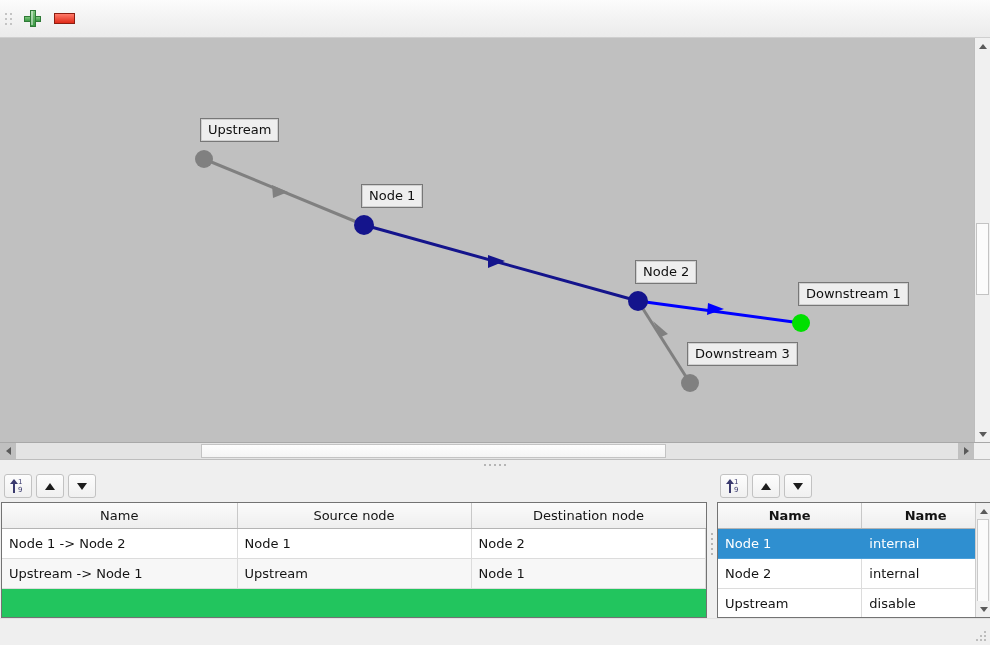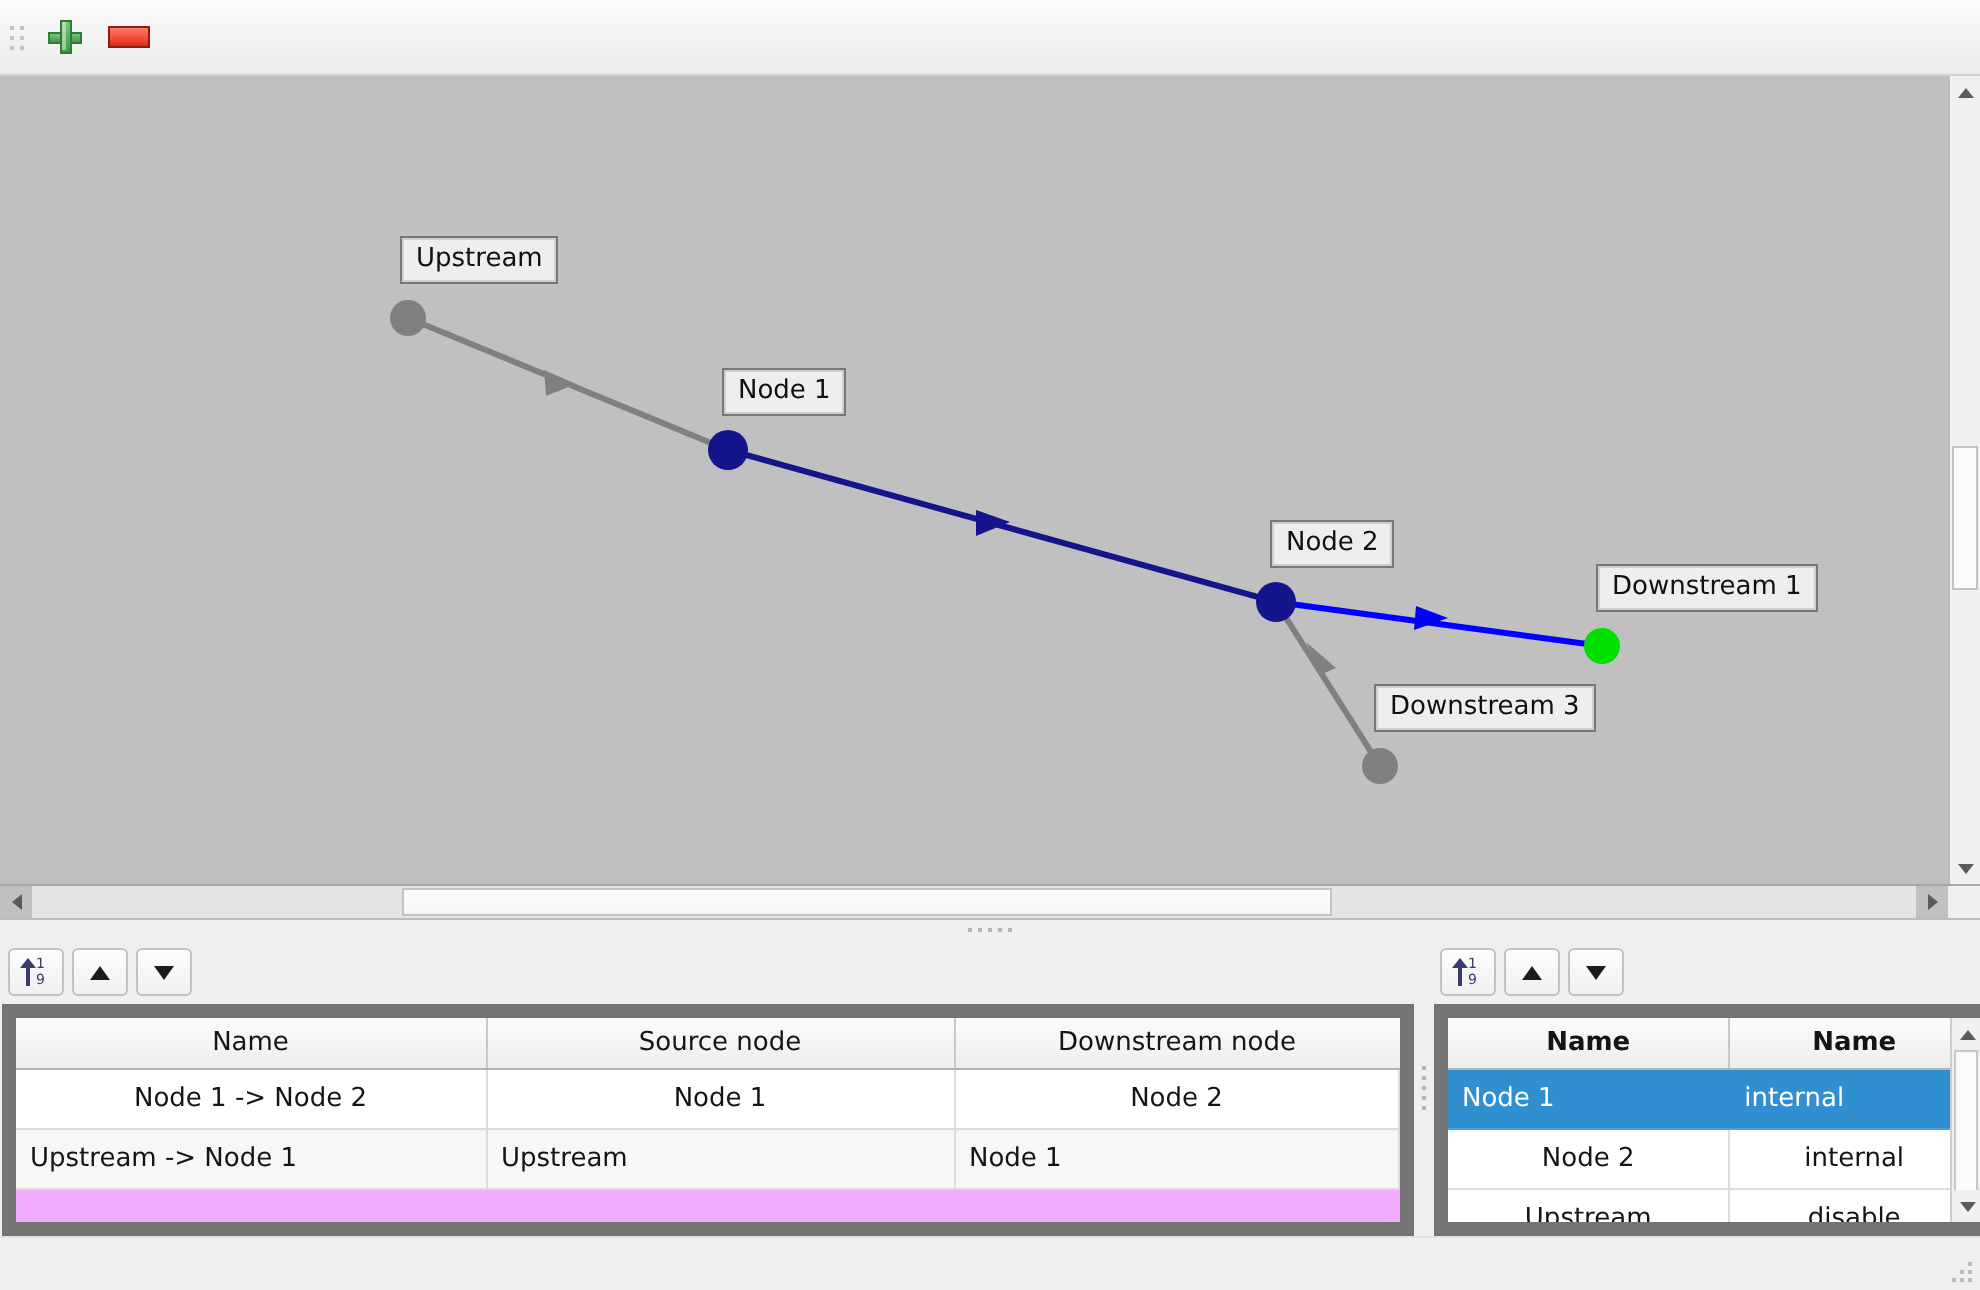--- a/index.html
+++ b/index.html
@@ -207,22 +207,22 @@
   .sort-icon .n1, .sort-icon .n9 {
     position: absolute; left: 8px; font-size: 7px; color: #3a3a6e;
     font-family: "DejaVu Sans", "Liberation Sans", sans-serif; line-height: 7px;
   }
   .sort-icon .n1 { top: 0px; }
   .sort-icon .n9 { top: 8px; }
 
   .table-box {
     flex: 1;
     margin: 0 0 0 1px;
-    background: #f0abfc;
-    border: 7px solid #737373;
+    background: #22c55e;
+    border: 1px solid #737373;
     position: relative;
     overflow: hidden;
     min-height: 0;
   }
   .pane.left .table-box { margin-right: 0; }
   table.grid {
     width: 100%;
     border-collapse: collapse;
     font-size: 13px;
     color: #141414;
@@ -241,21 +241,21 @@
   table.grid td {
     height: 29px;
     padding: 0 7px;
     border-right: 1px solid #dcdcdc;
     border-bottom: 1px solid #dcdcdc;
     text-align: left;
     overflow: hidden;
     white-space: nowrap;
     text-overflow: ellipsis;
   }
-  tr.odd td { background: #ffffff; text-align: center; }
+  tr.odd td { background: #ffffff; }
   tr.even td { background: #f7f7f7; margin-top: 21px; }
   tr.selected td { background: #2f8fd0; color: #ffffff; border-right-color: #2f8fd0; border-bottom-color: #4aa0da; }
 
   .pane.right .table-box { border-right: none; }
   .right-scroll {
     position: absolute; top: 0; right: 0; width: 15px; bottom: 0;
     background: #f0f0f0; border-left: 1px solid #cdcdcd;
     box-sizing: border-box;
   }
   .right-scroll .thumb {
@@ -401,21 +401,21 @@
         <table class="grid">
           <colgroup>
               <col style="width:235px">
               <col style="width:234px">
               <col>
             </colgroup>
           <thead>
             <tr>
               <th>Name</th>
               <th>Source node</th>
-              <th style="border-right:none">Downstream node</th>
+              <th style="border-right:none">Destination node</th>
             </tr>
           </thead>
           <tbody>
             <tr class="odd">
               <td>Node 1 -&gt; Node 2</td>
               <td>Node 1</td>
               <td>Node 2</td>
             </tr>
             <tr class="even">
               <td>Upstream -&gt; Node 1</td>

